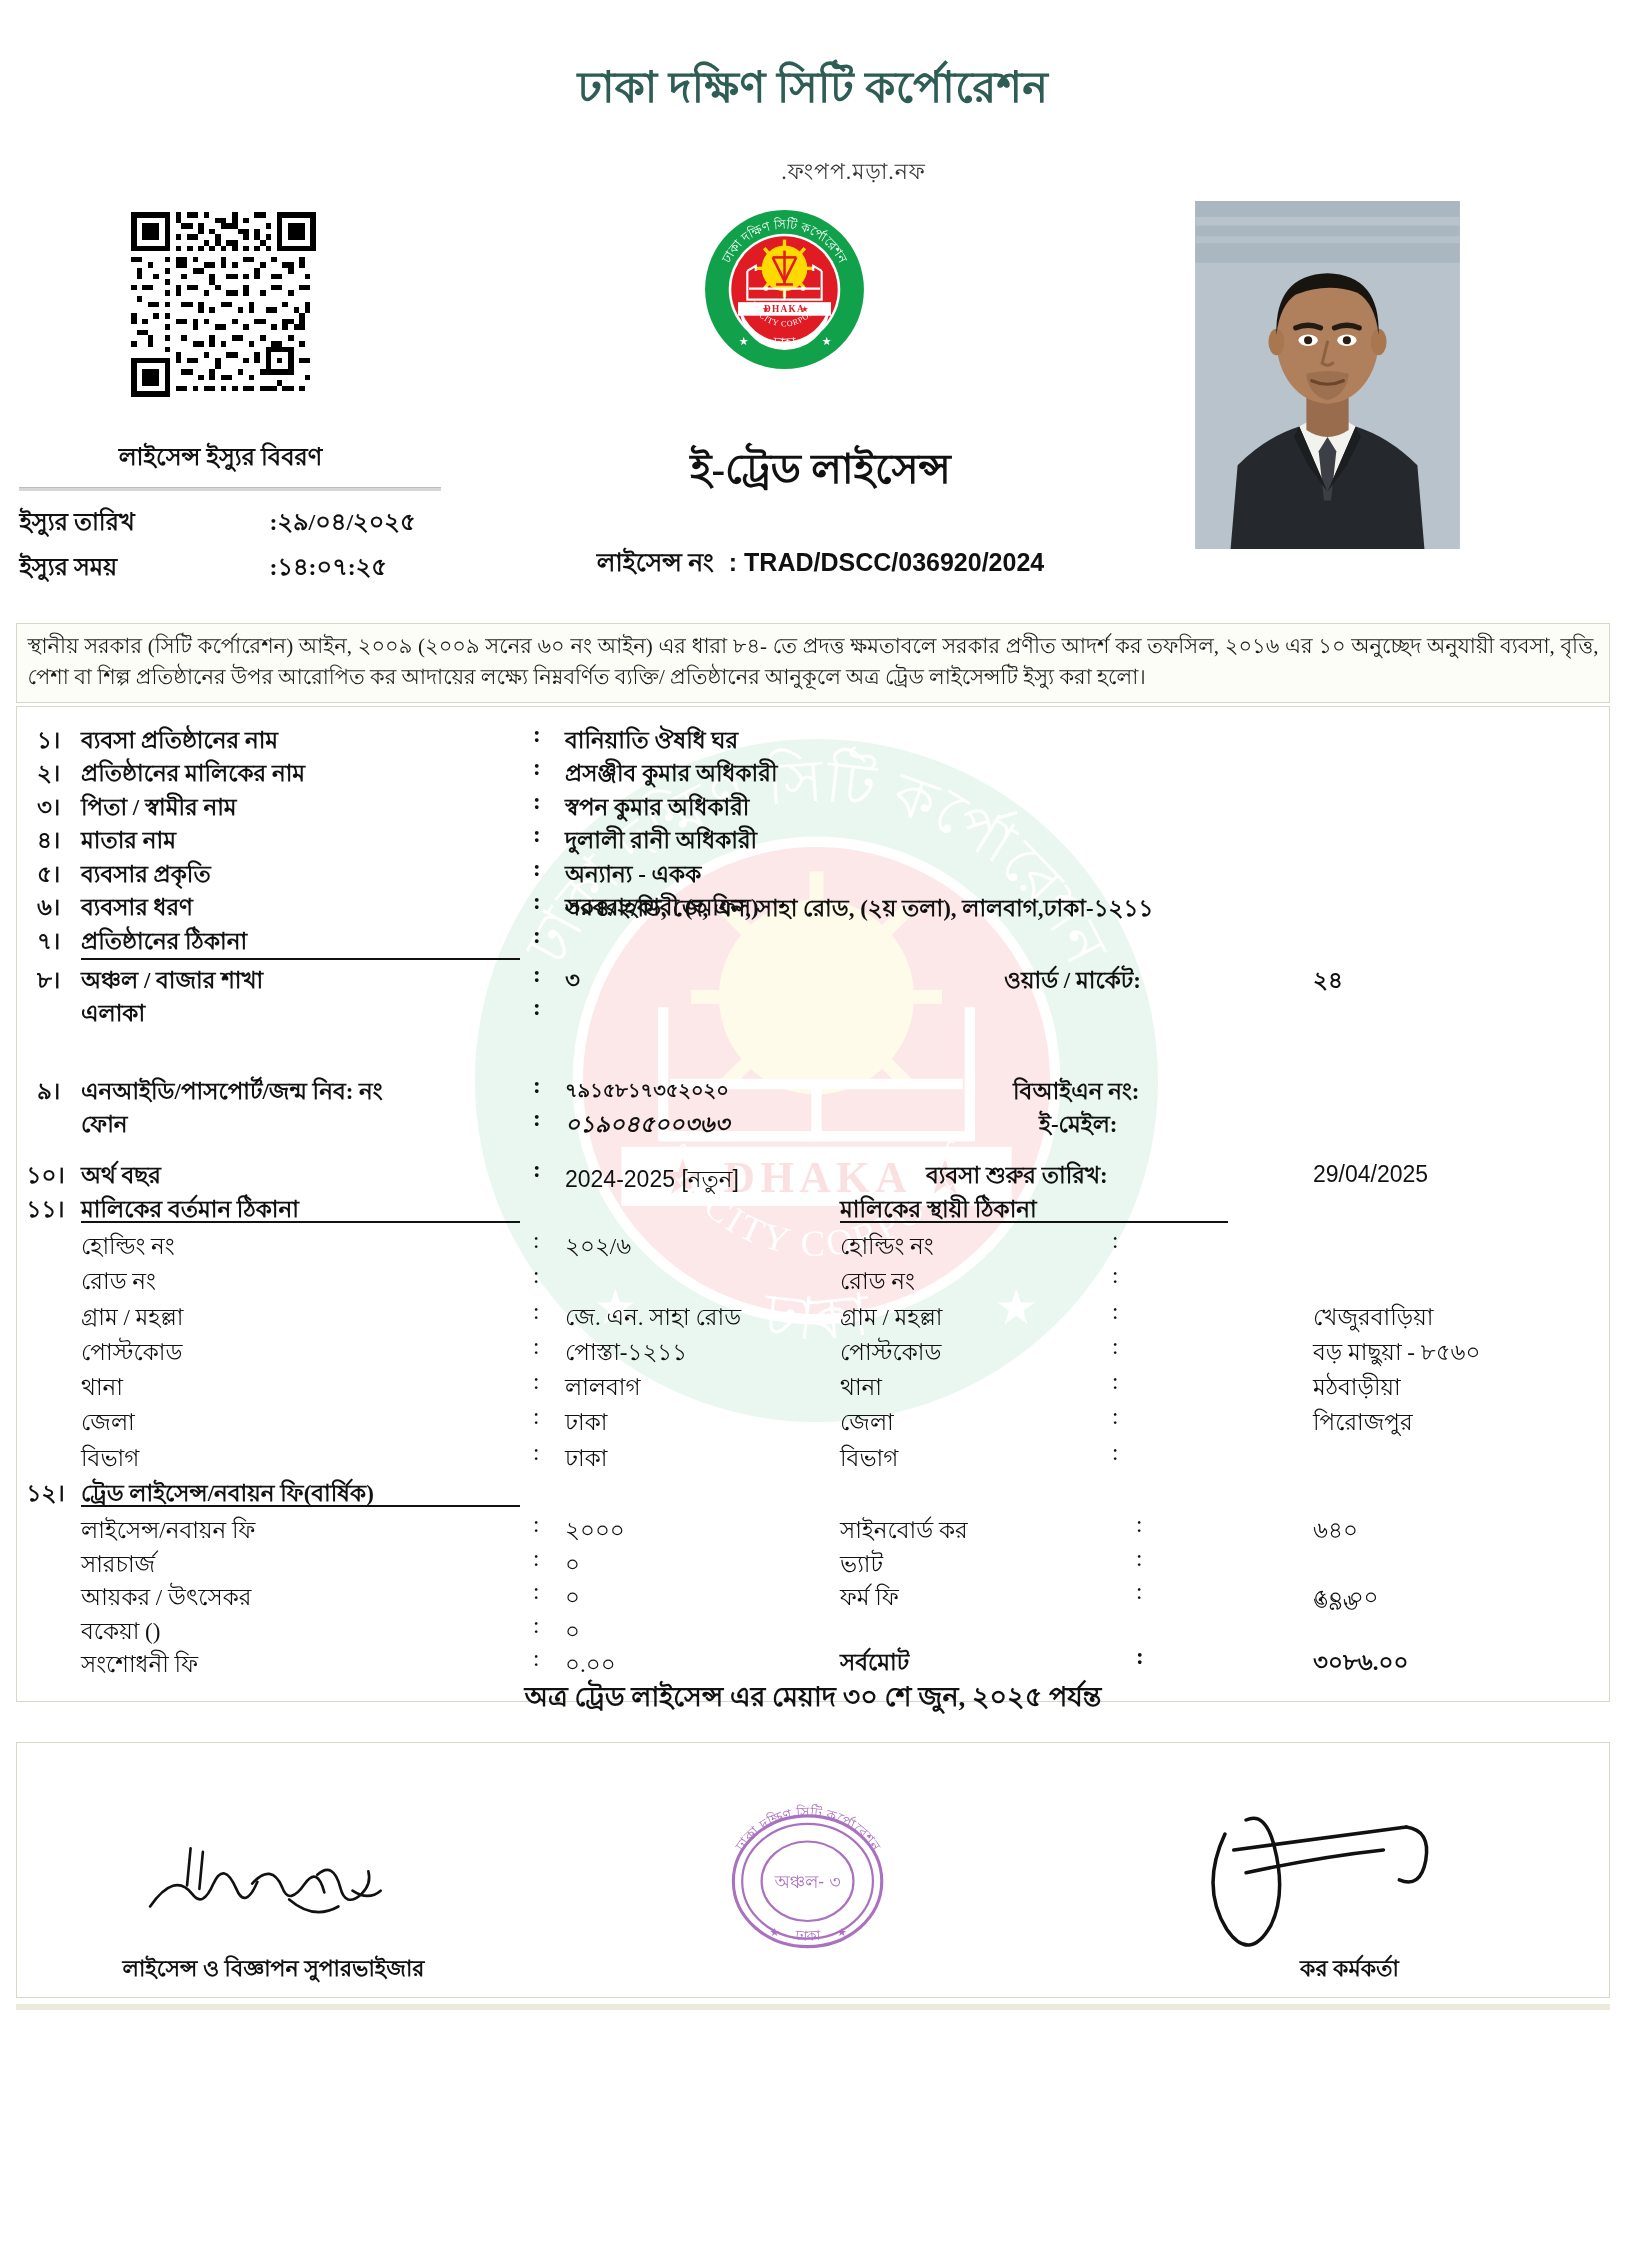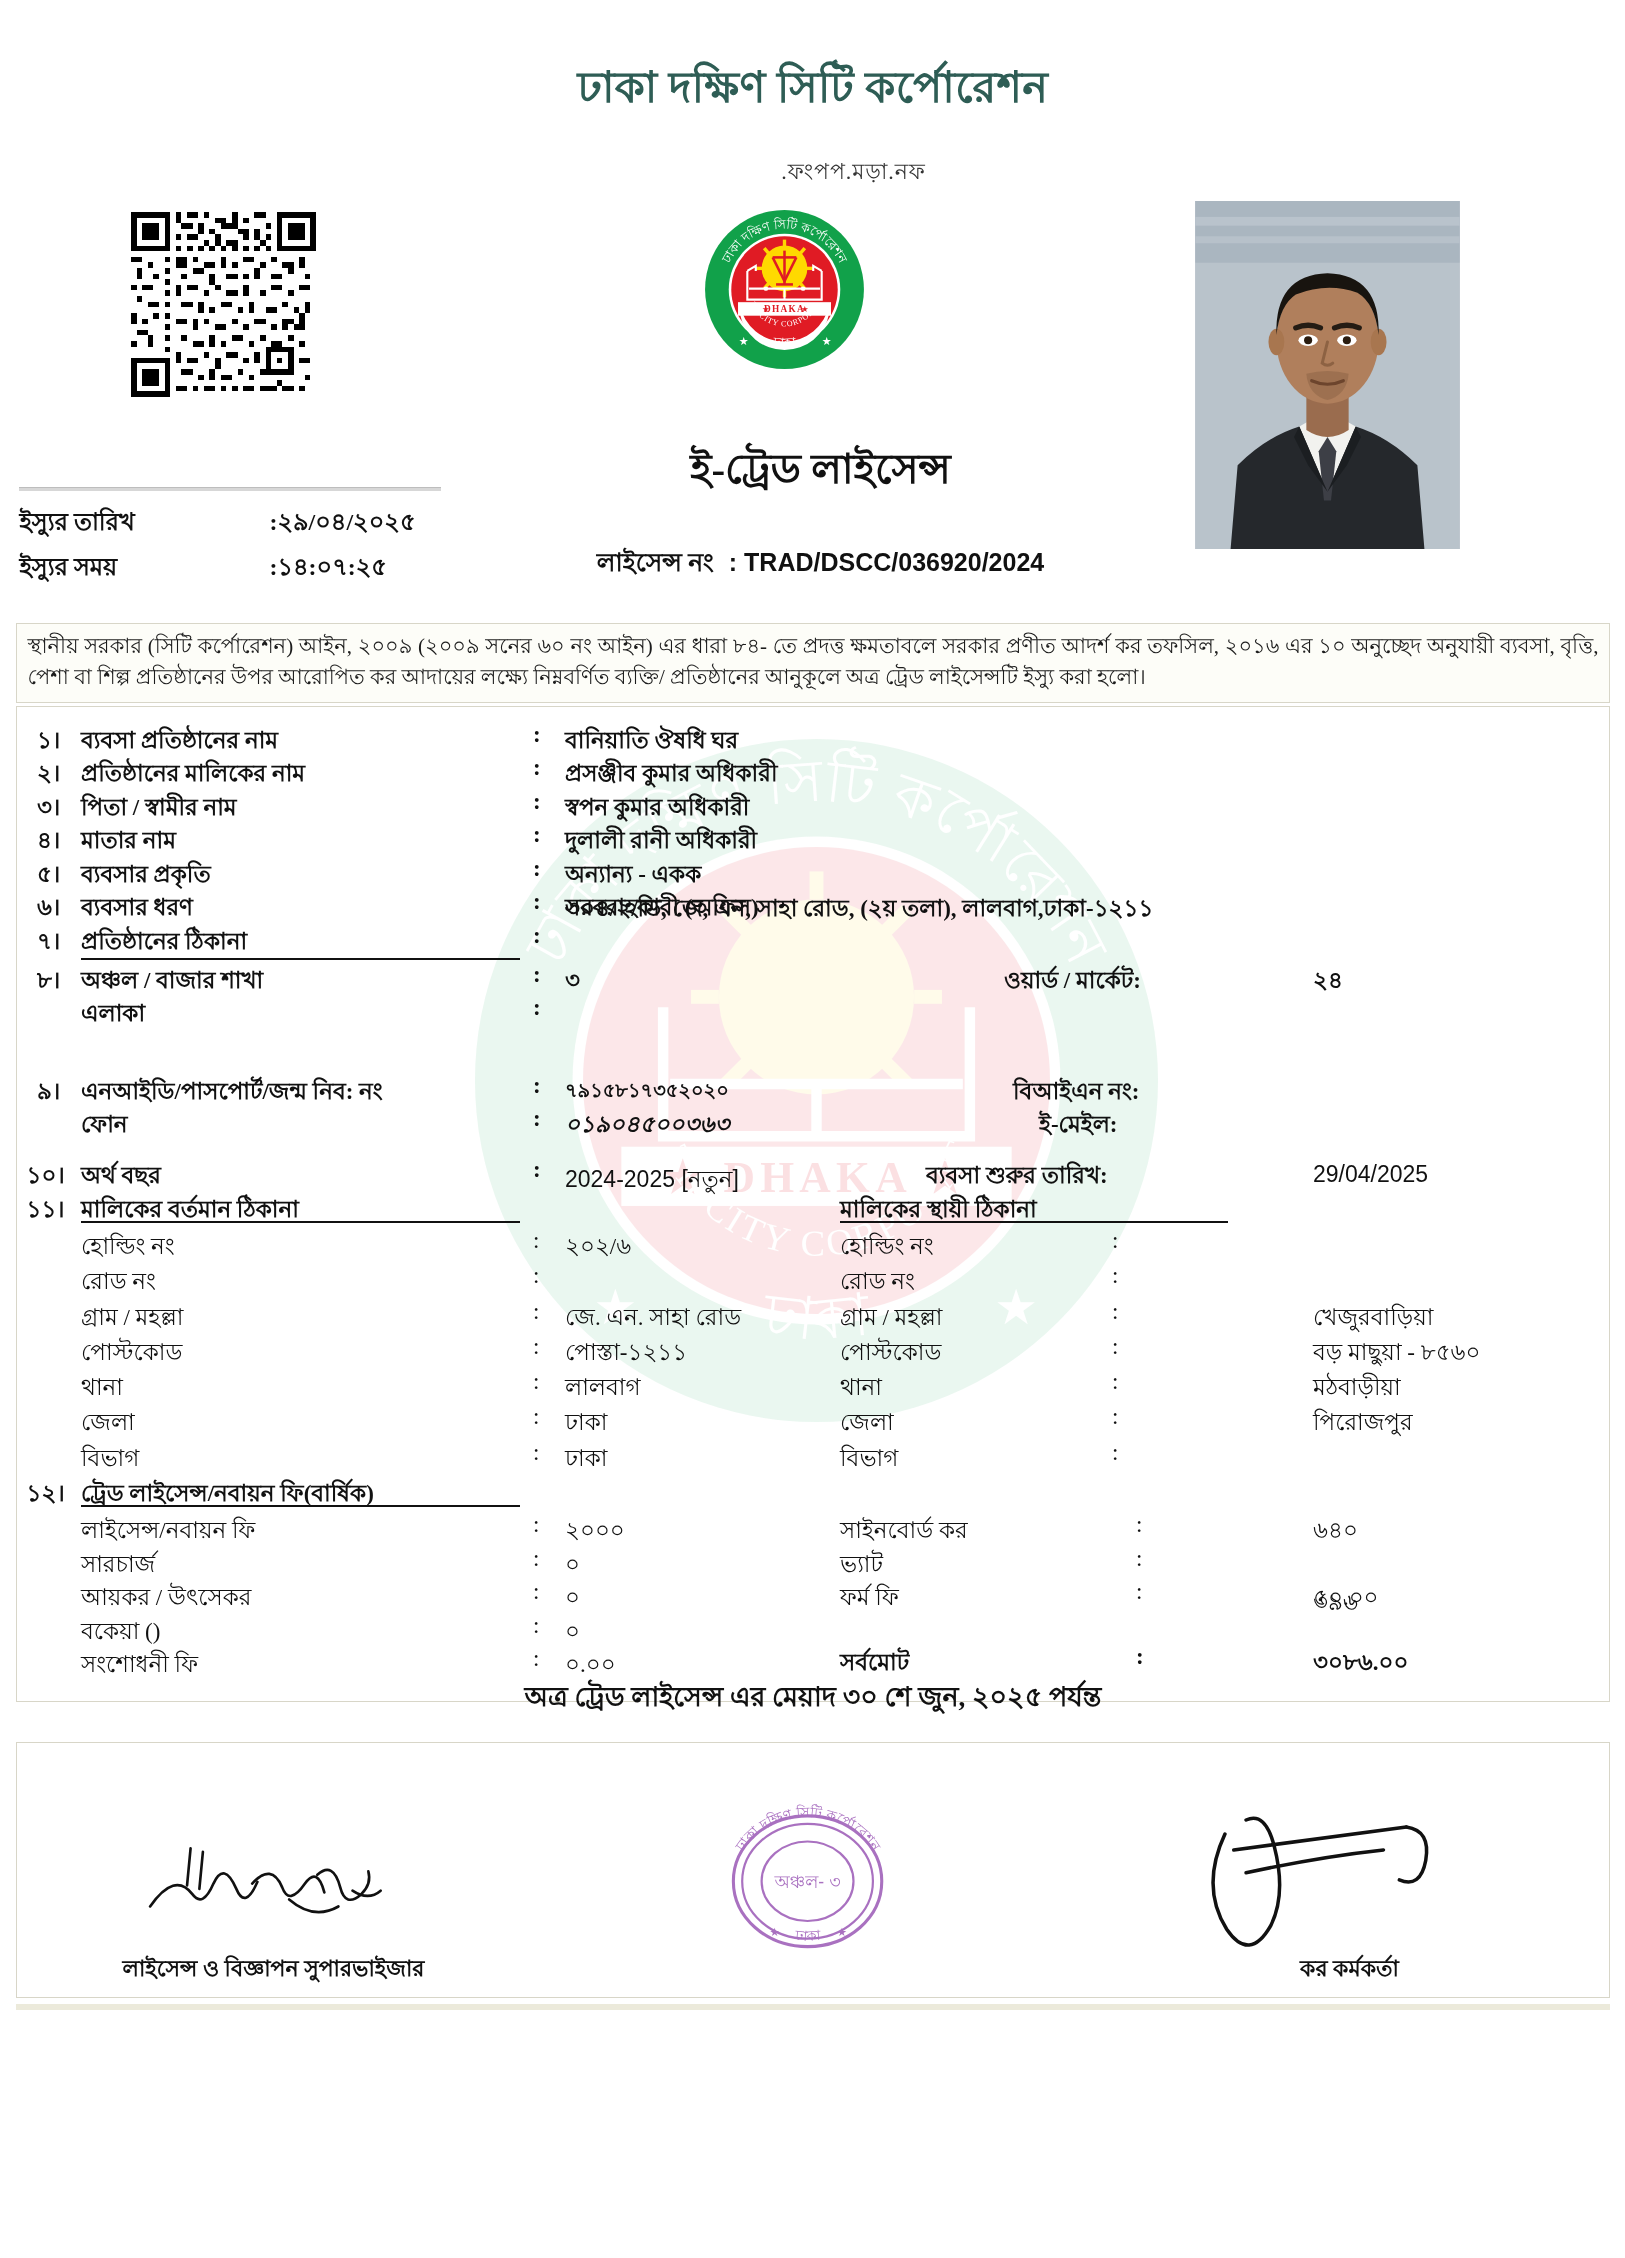--- a/index.html
+++ b/index.html
@@ -538,20 +538,21 @@
       <circle cx="172" cy="158" r="4.6" fill="#2a1c10"></circle>
 
       <path d="M 150,160 L 144,184 Q 150,189 156,184" stroke="#8d6243" stroke-width="3.4" fill="none" stroke-linecap="round"></path>
 
       <path d="M 132,204 Q 150,212 168,204" stroke="#6e432c" stroke-width="3.6" fill="none" stroke-linecap="round"></path>
 
       <path d="M 126,196 Q 150,190 174,196 Q 172,220 150,226 Q 128,220 126,196 Z" fill="#6a4a33" opacity="0.28"></path>
     </svg>
   </div>
 
+  <div class="issuer-title">লাইসেন্স ইস্যুর বিবরণ</div>
   <div class="issuer-rule"></div>
   <div class="issuer-rows">
     <div class="issuer-row">
       <div class="lbl">ইস্যুর তারিখ</div>
       <div class="val">:২৯/০৪/২০২৫</div>
     </div>
     <div class="issuer-row">
       <div class="lbl">ইস্যুর সময়</div>
       <div class="val">:১৪:০৭:২৫</div>
     </div>

